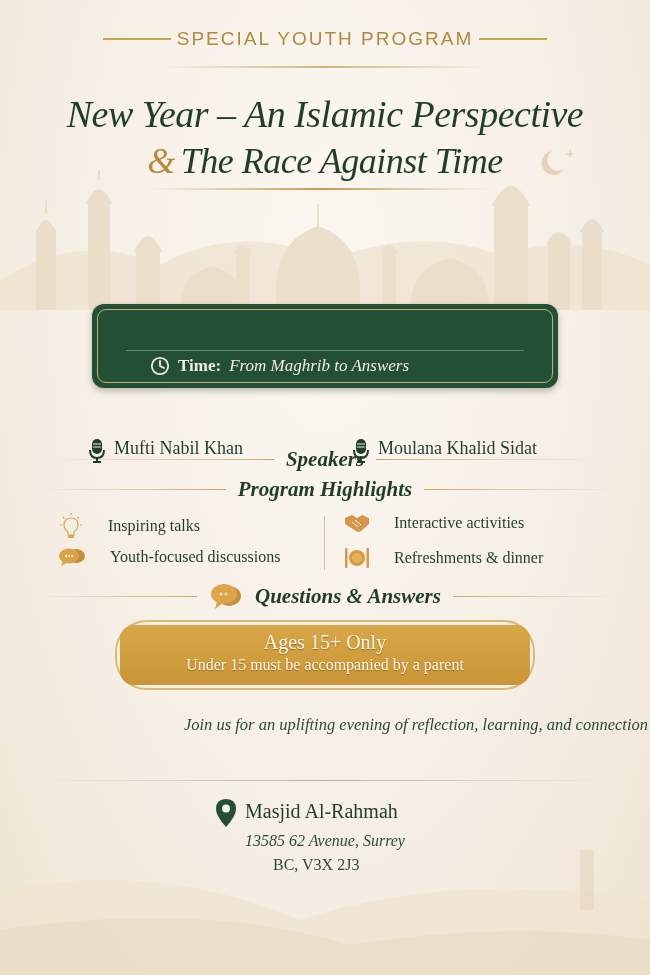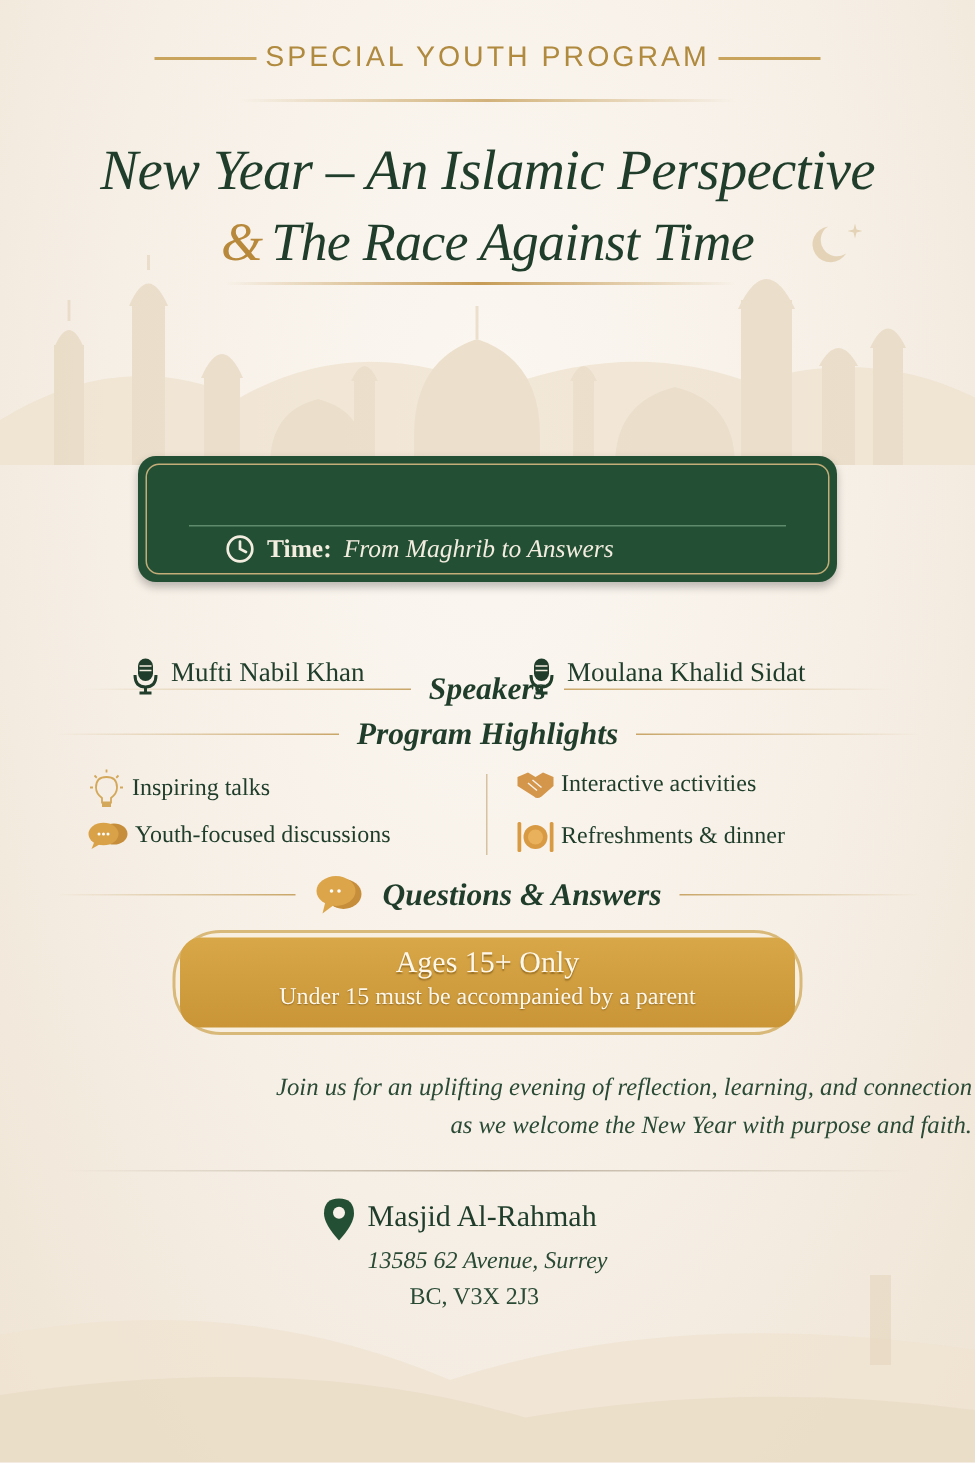--- a/index.html
+++ b/index.html
@@ -46,21 +46,21 @@
   .datebox .sep { position: absolute; left: 34px; right: 34px; top: 46px; height: 1px; background: #5f8a6c; }
 
   
   .heading { left: 0; width: 650px; display: flex; align-items: center; justify-content: center; gap: 12px; }
   .heading .rule { height: 1px; background: linear-gradient(90deg, transparent, #c9a668); flex: 0 0 auto; }
   .heading .rule.r { background: linear-gradient(90deg, #c9a668, transparent); }
   .heading .txt { font-family: "Liberation Serif", serif; font-style: italic; font-weight: bold; font-size: 21px; color: #1f3d2a; }
 
   .speaker { display: flex; align-items: flex-start; gap: 8px; font-family: "Liberation Serif", serif; font-size: 18px; color: #1f3d2a; font-weight: 500; }
 
-  .hl { display: flex; align-items: center; gap: 4px; font-family: "Liberation Serif", serif; font-size: 16px; color: #1f3d2a; }
+  .hl { display: flex; align-items: center; gap: 24px; font-family: "Liberation Serif", serif; font-size: 16px; color: #1f3d2a; }
   .vsep { top: 516px; left: 324px; width: 1px; height: 54px; background: #d6c2a0; }
 
   
   .ages { top: 620px; left: 115px; width: 420px; height: 70px; border-radius: 32px; border: 2px solid #d9b979; padding: 3px; background: #f8efe0; }
   .ages .fill { width: 100%; height: 100%; border-radius: 14px; background: linear-gradient(180deg, #d8a747 0%, #c99537 100%); text-align: center; color: #fff8ea; text-shadow: 0 1px 1px rgba(90,60,10,0.5); }
   .ages .l1 { font-family: "Liberation Serif", serif; font-size: 20px; padding-top: 6px; }
   .ages .l2 { font-family: "Liberation Serif", serif; font-size: 16px; margin-top: 2px; }
 
   .blurb { top: 712px; left: 0; width: 648px; text-align: right; font-family: "Liberation Serif", serif; font-style: italic; font-size: 16.5px; color: #2a4a36; line-height: 25px; }
   .bottom-rule { top: 780px; left: 40px; width: 570px; height: 1px; background: linear-gradient(90deg, transparent, #b9ad9a, transparent); }
@@ -223,21 +223,20 @@
 
   <div class="abs ages">
     <div class="fill">
       <div class="l1">Ages 15+ Only</div>
       <div class="l2">Under 15 must be accompanied by a parent</div>
     </div>
   </div>
 
   <div class="abs blurb">
     <div>Join us for an uplifting evening of reflection, learning, and connection</div>
-    <div>as we welcome the New Year with purpose and faith.</div>
   </div>
   <div class="abs bottom-rule"></div>
 
   <div class="abs venue">
     <svg width="22" height="30" viewBox="0 0 22 30" style="position:absolute;left:0;top:0;">
       <path d="M11 1 Q1 1 1 11 Q1 18 11 29 Q21 18 21 11 Q21 1 11 1 Z" fill="#234f34"></path>
       <circle cx="11" cy="10.5" r="4" fill="#f7f1ea"></circle>
     </svg>
     <div class="name">Masjid Al-Rahmah</div>
     <div class="a1">13585 62 Avenue, Surrey</div>

